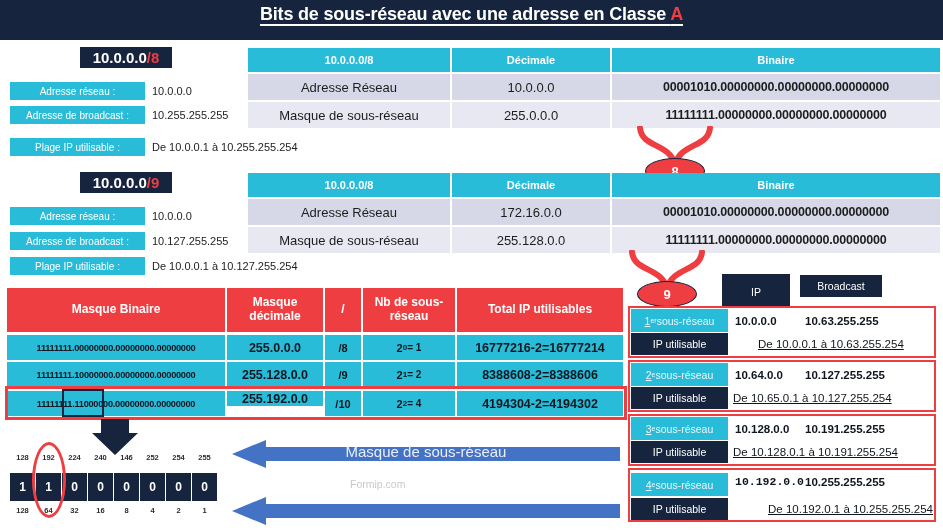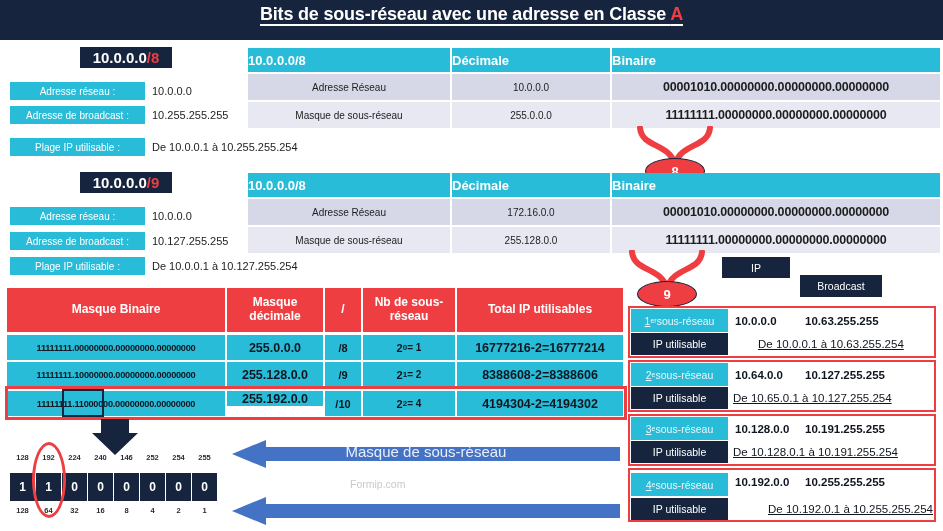--- a/index.html
+++ b/index.html
@@ -51,28 +51,28 @@
     color:#1d1d1d;
     font-size:11px;
     display:flex; align-items:center;
     white-space:nowrap;
   }
 
   
   .tt { position:absolute; }
   .tt .hdr {
     position:absolute; background:#29bcd8; color:#fff;
-    font-size:13px; font-weight:bold;
-    display:flex; align-items:center; justify-content:flex-start;
+    font-size:11px; font-weight:bold;
+    display:flex; align-items:center; justify-content:center;
     white-space:nowrap;
   }
   .tt .cell {
     position:absolute;
     display:flex; align-items:center; justify-content:center;
-    font-size:10px; color:#1d1d1d; white-space:nowrap;
+    font-size:13px; color:#1d1d1d; white-space:nowrap;
   }
   .tt .r1 { background:#d6d8e8; }
   .tt .r2 { background:#e7e8f2; }
   .tt .bin { font-weight:bold; font-size:12.5px; letter-spacing:-0.2px; }
 
   
   .bubble {
     position:absolute;
     background:#ef3e42;
     border:1.5px solid #16243d;
@@ -380,21 +380,21 @@
     <div class="hl-red" style="left:5px; top:386px; width:622px; height:34px;"></div>
 
     <div class="hl-dark" style="left:62px; top:389px; width:42px; height:28px;"></div>
   </div>
 
   <svg class="down-arrow" style="left:92px; top:419px;" width="46" height="36" viewBox="0 0 46 36">
     <polygon points="9,0 37,0 37,14 46,14 23,36 0,14 9,14" fill="#16243d"></polygon>
   </svg>
 
   <div class="st">
-    <div class="lab-dk" style="left:722px; top:257px; width:68px; height:21px;align-items:center;">
+    <div class="lab-dk" style="left:722px; top:274px; width:68px; height:36px;align-items:center;">
       <span>IP</span>
       </div>
     <div class="lab-dk" style="left:800px; top:275px; width:82px; height:22px;">
       <span>Broadcast</span>
       </div>
 
     <div class="grp" style="left:628px; top:306px; width:308px; height:52px;"></div>
     <div class="lab-cy" style="left:631px; top:309px; width:97px; height:23px;">
       <span style="text-decoration:underline">1</span>
         <sup style="font-size:7px">er</sup>
@@ -450,21 +450,21 @@
     <div class="v-range" style="left:733px; top:441px; width:200px; height:22px;">
       <span>De 10.128.0.1 à 10.191.255.254</span>
       </div>
 
     <div class="grp" style="left:628px; top:468px; width:308px; height:54px;"></div>
     <div class="lab-cy" style="left:631px; top:473px; width:97px; height:23px;">
       <span style="text-decoration:underline">4</span>
         <sup style="font-size:7px">e</sup>
         <span> sous-réseau</span>
       </div>
-    <div class="v-ip" style="left:735px; top:470px; width:80px; height:23px;">
+    <div class="v-ip" style="left:735px; top:470px; width:80px; height:23px;font-family:Liberation Mono, monospace;">
       <span>10.192.0.0</span>
       </div>
     <div class="v-ip" style="left:805px; top:470px; width:120px; height:23px;">
       <span>10.255.255.255</span>
       </div>
     <div class="lab-dk" style="left:631px; top:498px; width:97px; height:22px;">
       <span>IP utilisable</span>
       </div>
     <div class="v-range" style="left:733px; top:498px; width:200px; height:22px;margin-left:35px;">
       <span>De 10.192.0.1 à 10.255.255.254</span>

